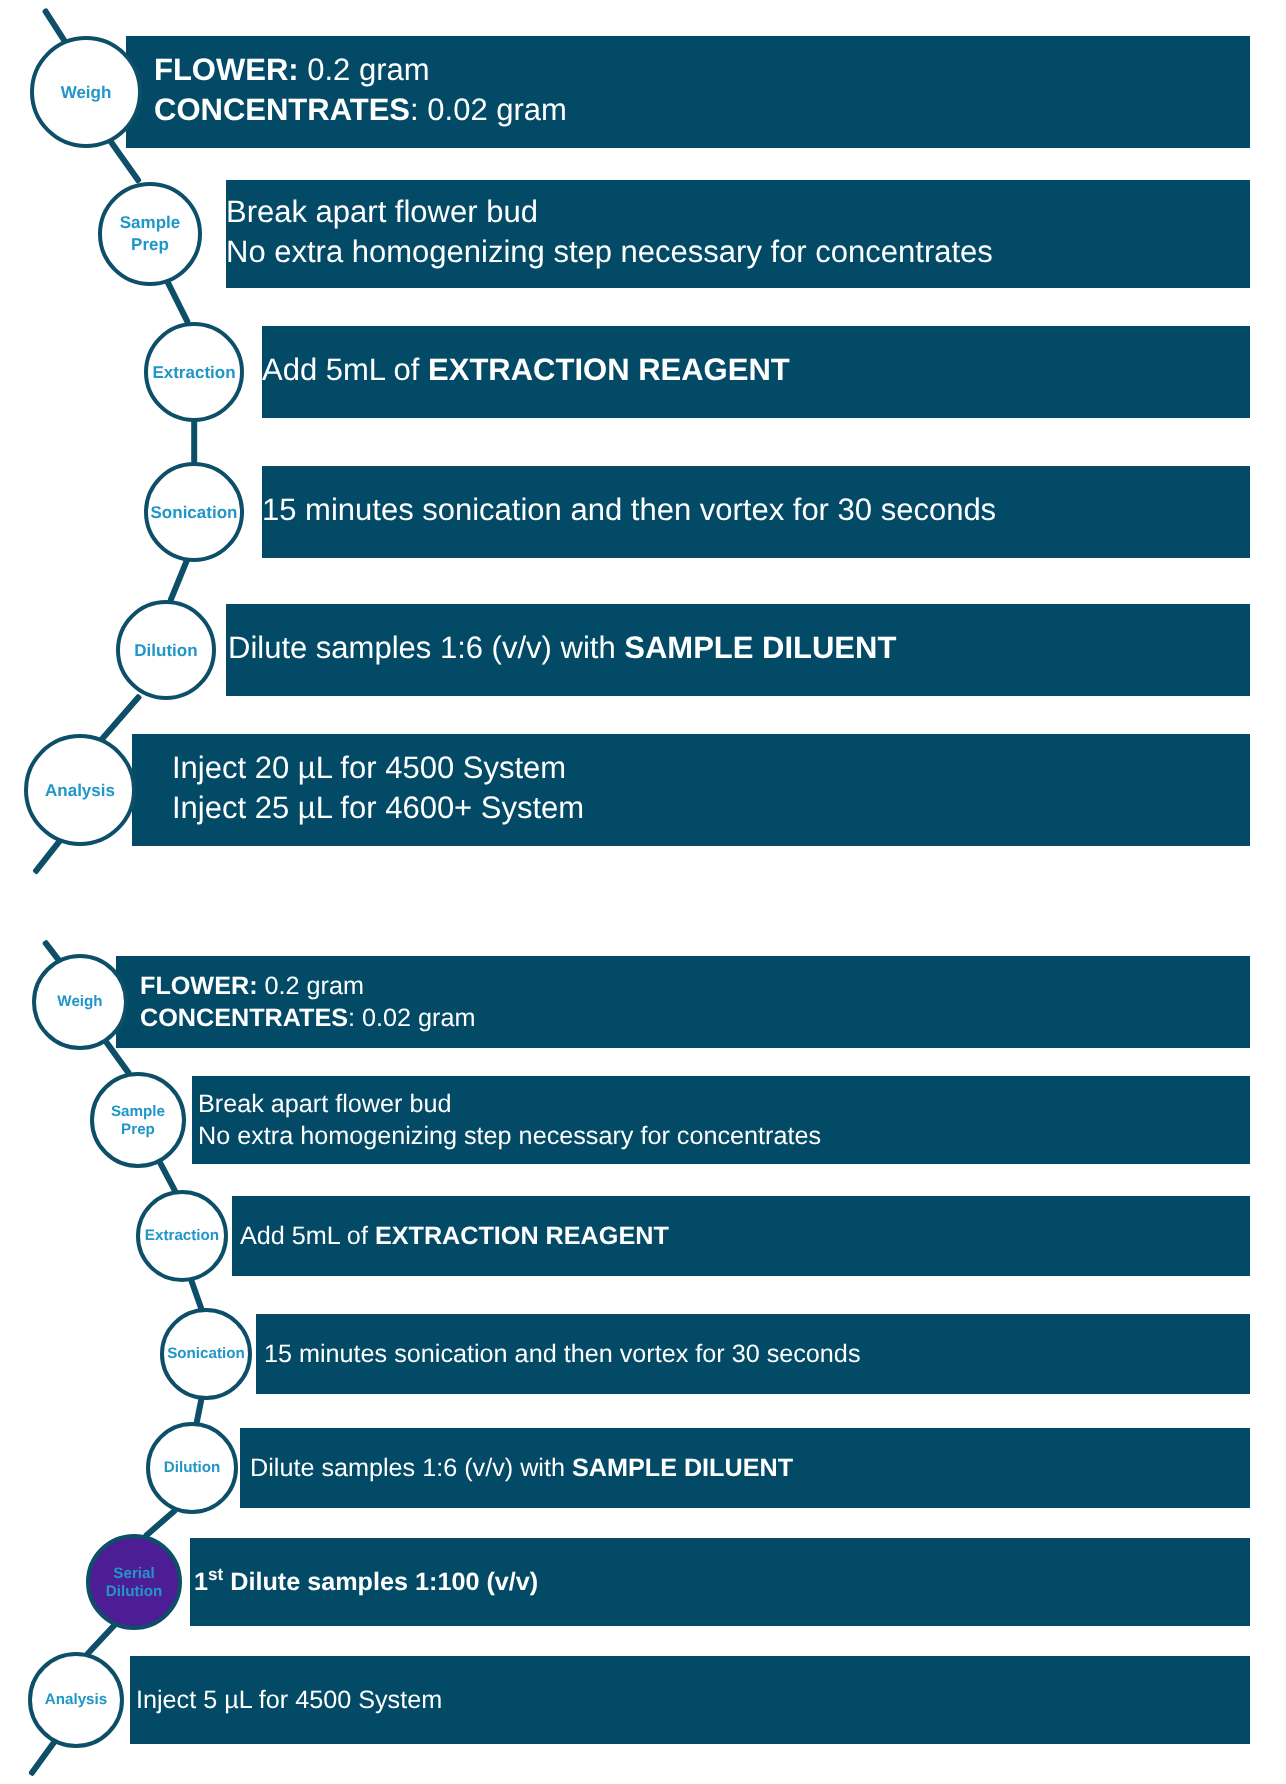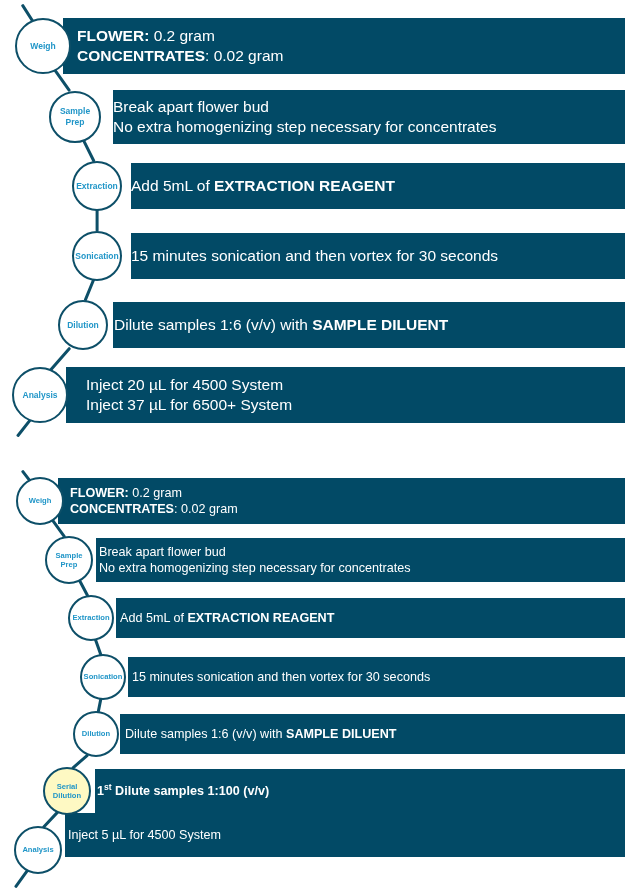--- a/index.html
+++ b/index.html
@@ -116,21 +116,21 @@
       <div class="node-label" style="color: rgb(33, 150, 200);">Sonication</div>
     </div>
     <div class="bar" style="left: 113px; top: 302px; width: 512px; height: 46px; padding-left: 1px; background: rgb(2, 74, 102);">
       <div class="bar-line"><span>Dilute samples 1:6 (v/v) with </span><span class="b">SAMPLE DILUENT</span></div>
     </div>
     <div class="node" style="left: 58px; top: 300px; width: 50px; height: 50px; border-color: rgb(13, 79, 104); background: rgb(255, 255, 255);">
       <div class="node-label" style="color: rgb(33, 150, 200);">Dilution</div>
     </div>
     <div class="bar" style="left: 66px; top: 367px; width: 559px; height: 56px; padding-left: 20px; background: rgb(2, 74, 102);">
       <div class="bar-line"><span>Inject 20 µL for 4500 System</span></div>
-      <div class="bar-line"><span>Inject 37 µL for 6500+ System</span></div>
+      <div class="bar-line"><span>Inject 25 µL for 4600+ System</span></div>
     </div>
     <div class="node" style="left: 12px; top: 367px; width: 56px; height: 56px; border-color: rgb(13, 79, 104); background: rgb(255, 255, 255);">
       <div class="node-label" style="color: rgb(33, 150, 200);">Analysis</div>
     </div>
   </div>
 <div class="flow flowB">
     <div class="connector" style="left: 22px; top: -0.6px; width: 21.4009px; height: 3.2px; transform-origin: 0px 50%; transform: rotate(52.5946deg);"></div>
     <div class="connector" style="left: 52px; top: 48.4px; width: 22.2036px; height: 3.2px; transform-origin: 0px 50%; transform: rotate(54.1623deg);"></div>
     <div class="connector" style="left: 79px; top: 108.4px; width: 19.2354px; height: 3.2px; transform-origin: 0px 50%; transform: rotate(62.1027deg);"></div>
     <div class="connector" style="left: 95px; top: 167.4px; width: 18.0278px; height: 3.2px; transform-origin: 0px 50%; transform: rotate(70.56deg);"></div>
@@ -167,23 +167,23 @@
     </div>
     <div class="bar" style="left: 120px; top: 244px; width: 505px; height: 40px; padding-left: 5px; background: rgb(2, 74, 102);">
       <div class="bar-line"><span>Dilute samples 1:6 (v/v) with </span><span class="b">SAMPLE DILUENT</span></div>
     </div>
     <div class="node" style="left: 73px; top: 241px; width: 46px; height: 46px; border-color: rgb(13, 79, 104); background: rgb(255, 255, 255);">
       <div class="node-label" style="color: rgb(33, 150, 200);">Dilution</div>
     </div>
     <div class="bar" style="left: 95px; top: 299px; width: 530px; height: 44px; padding-left: 2px; background: rgb(2, 74, 102);">
       <div class="bar-line"><span class="b">1</span><sup class="b">st</sup><span class="b"> Dilute samples 1:100 (v/v)</span></div>
     </div>
-    <div class="node" style="left: 43px; top: 297px; width: 48px; height: 48px; border-color: rgb(13, 79, 104); background: #fef9c3;">
+    <div class="node" style="left: 43px; top: 297px; width: 48px; height: 48px; border-color: rgb(13, 79, 104); background: #4c1d95;">
       <div class="node-label" style="color: rgb(33, 150, 200);">Serial</div>
       <div class="node-label" style="color: rgb(33, 150, 200);">Dilution</div>
     </div>
-    <div class="bar" style="left: 65px; top: 343px; width: 560px; height: 44px; padding-left: 3px; background: rgb(2, 74, 102);">
+    <div class="bar" style="left: 65px; top: 358px; width: 560px; height: 44px; padding-left: 3px; background: rgb(2, 74, 102);">
       <div class="bar-line"><span>Inject 5 µL for 4500 System</span></div>
     </div>
     <div class="node" style="left: 14px; top: 356px; width: 48px; height: 48px; border-color: rgb(13, 79, 104); background: rgb(255, 255, 255);">
       <div class="node-label" style="color: rgb(33, 150, 200);">Analysis</div>
     </div>
   </div>
 
 </body></html>

